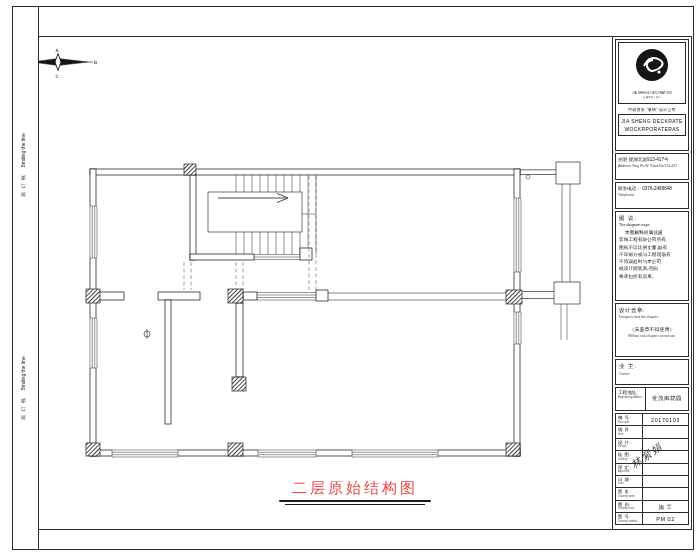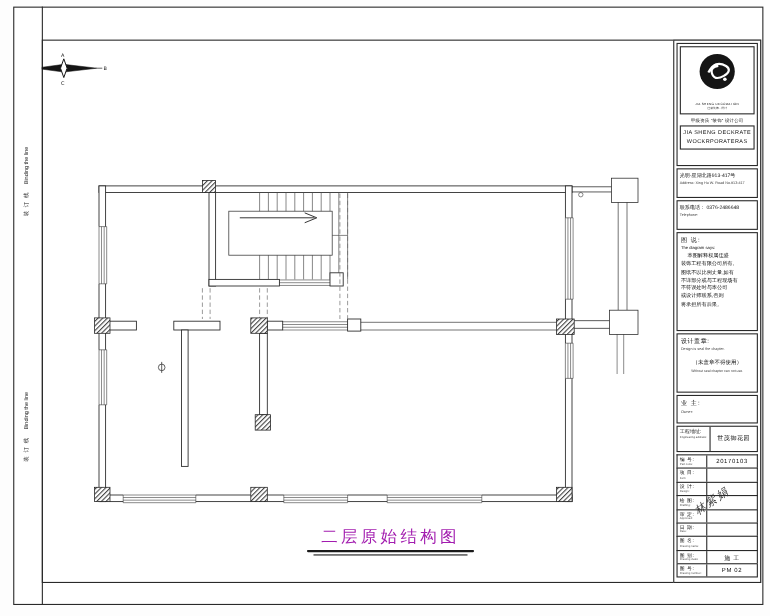--- a/index.html
+++ b/index.html
@@ -21,21 +21,21 @@
     font-size:5px; letter-spacing:1px; white-space:nowrap; text-align:center; color:#222;
   }
   .bind-text .en { margin-left:4px; letter-spacing:0; }
 
   
   svg.plan { position:absolute; left:38px; top:36px; }
   svg text { font-family:"DejaVu Sans", sans-serif; }
 
   
   .main-title-wrap { position:absolute; left:255px; top:479px; width:200px; text-align:center; }
-  .main-title { font-family:"Liberation Serif", serif; font-size:15px; letter-spacing:3px; color:#a21caf; }
+  .main-title { font-family:"Liberation Serif", serif; font-size:15px; letter-spacing:3px; color:#ef4444; }
   .title-ul1 { width:152px; height:2px; background:#1a1a1a; margin:2px auto 0; border-radius:1px; }
   .title-ul2 { width:140px; height:1px; background:#1a1a1a; margin:2px auto 0; }
 
   
   .title-block { position:absolute; left:612px; top:36px; width:80px; height:494px; border:1px solid #2a2a2a; background:#fff; padding:2px; }
   .tb-sec { border:1px solid #2a2a2a; margin-bottom:2px; width:100%; overflow:hidden; background:#fff; }
   .logo-sec { height:112px; padding:2px; text-align:center; }
   .logo-inner { border:1px solid #2a2a2a; height:62px; padding-top:3px; }
   .logo-caption { font-size:2.8px; letter-spacing:0.3px; margin-top:1px; color:#111; }
   .logo-sub { font-size:2.6px; color:#333; }

